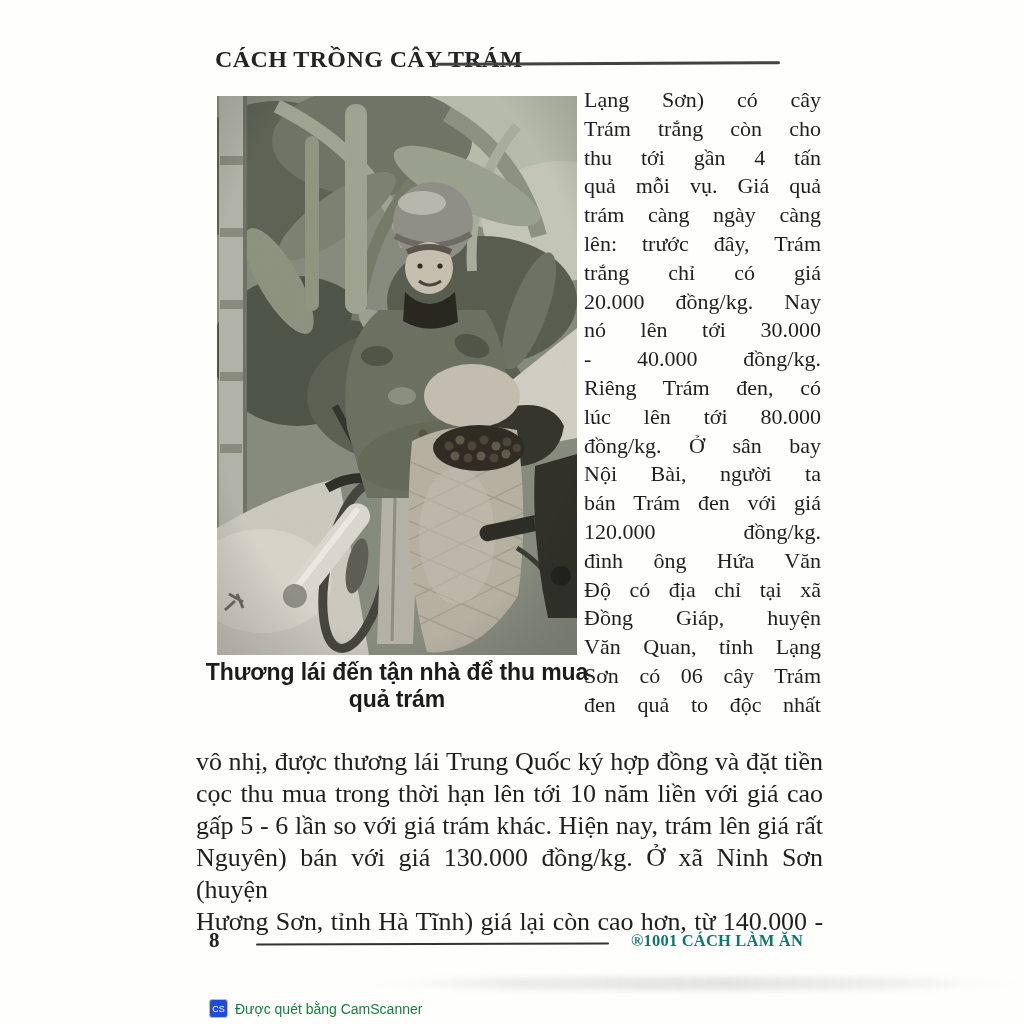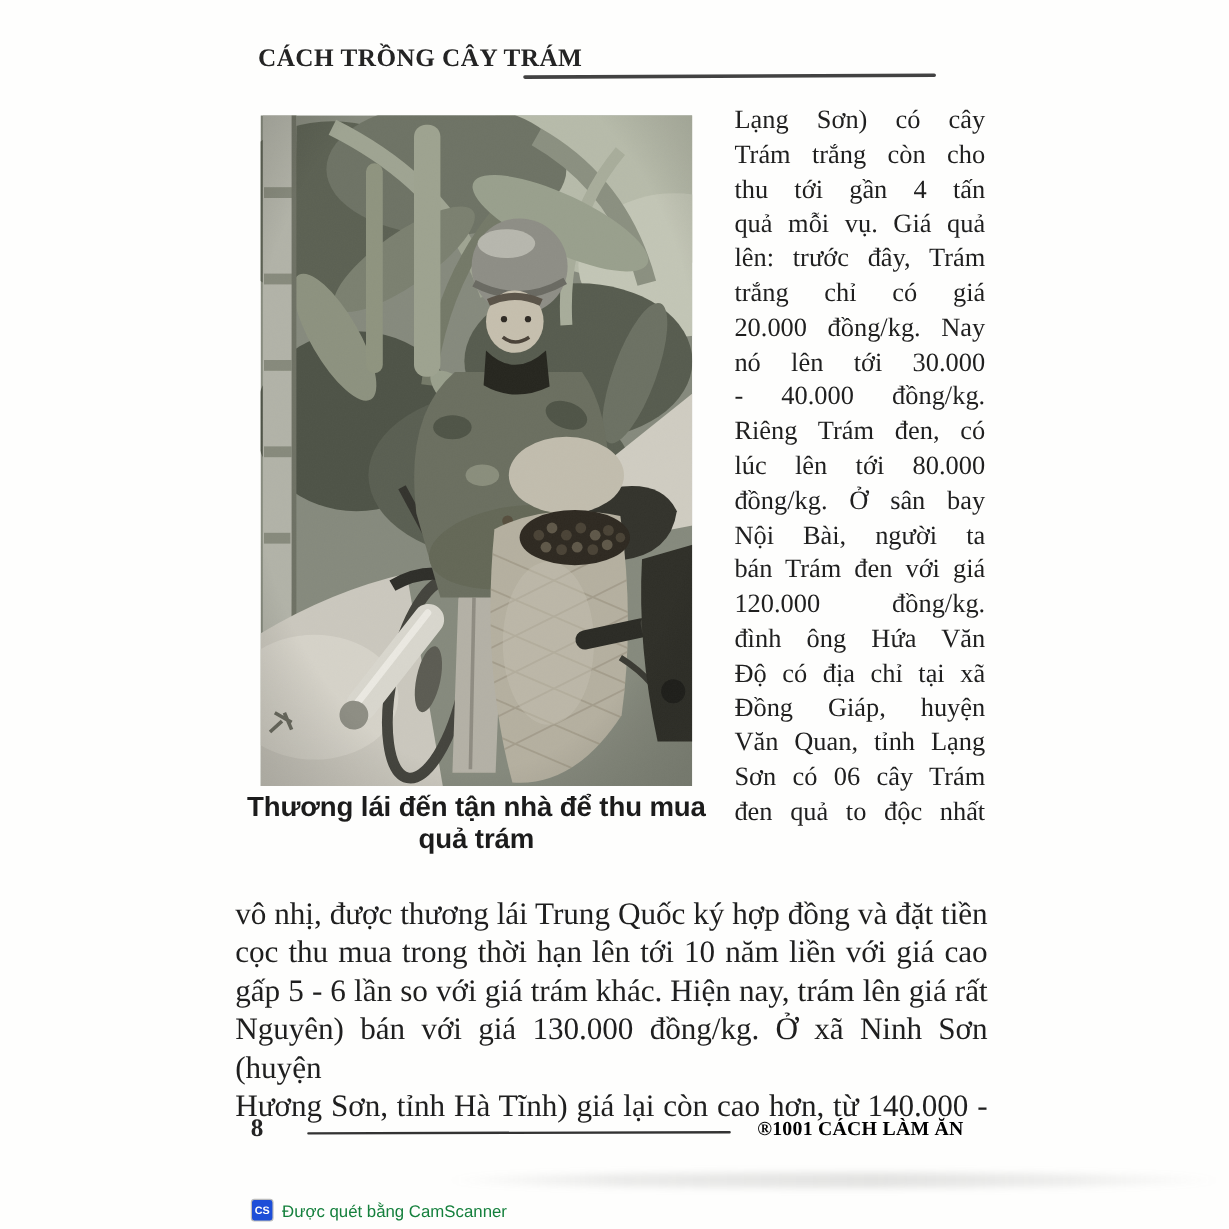--- a/index.html
+++ b/index.html
@@ -1,54 +1,54 @@
 <!DOCTYPE html>
 <html><head>
 <meta charset="utf-8">
 <style>
   html,body{margin:0;padding:0;}
   body{width:1024px;height:1024px;background:#ffffff;position:relative;overflow:hidden;
        font-family:"Liberation Serif","DejaVu Serif",serif;}
   .page{position:absolute;inset:0;background:#fefefd;}
 
-  .header-title{position:absolute;left:215px;top:36px;font-weight:700;font-size:21px;
+  .header-title{position:absolute;left:215px;top:46px;font-weight:700;font-size:24px;
     letter-spacing:.4px;color:#242424;}
   .header-rule{position:absolute;left:436px;top:62px;width:344px;height:2.5px;
     background:#424242;border-radius:2px;transform:rotate(-.25deg);}
 
   .photo{position:absolute;left:217px;top:96px;width:360px;height:559px;overflow:hidden;}
   .photo svg{display:block;}
 
   .caption{position:absolute;left:187px;top:659px;width:420px;text-align:center;
     font-family:"Liberation Sans","DejaVu Sans",sans-serif;font-weight:700;font-size:23px;
     color:#1c1c1c;letter-spacing:-.1px;}
 
   .column{position:absolute;left:584px;top:86px;width:237px;color:#1f1f1f;}
   .column .ln{font-size:22px;line-height:28.8px;text-align:justify;text-align-last:justify;
-    white-space:normal;margin-left:28px;}
+    white-space:normal;}
 
   .body-block{position:absolute;left:196px;top:746px;width:627px;color:#1f1f1f;}
   .body-block .ln{font-size:26px;line-height:32px;text-align:justify;text-align-last:justify;
     letter-spacing:-.05px;}
 
   .page-num{position:absolute;left:209px;top:928px;font-weight:700;font-size:21px;color:#242424;}
   .footer-rule{position:absolute;left:256px;top:943px;width:353px;height:2px;background:#333;
     border-radius:2px;transform:rotate(-.15deg);}
   .imprint{position:absolute;left:631px;top:931px;font-weight:700;font-size:16.5px;
-    letter-spacing:.2px;color:#000000;}
+    letter-spacing:.2px;color:#0f766e;}
 
   .smudge{position:absolute;left:370px;top:977px;width:650px;height:13px;border-radius:50%;
     background:linear-gradient(90deg,rgba(120,120,118,0) 0%,rgba(120,120,118,.14) 22%,
       rgba(120,120,118,.20) 55%,rgba(120,120,118,.12) 80%,rgba(120,120,118,0) 100%);
     filter:blur(3px);}
 
   .camscanner{position:absolute;left:209px;top:999px;display:flex;align-items:center;gap:7px;
     font-family:"Liberation Sans","DejaVu Sans",sans-serif;}
   .cs-badge{width:17px;height:17px;background:#1d4ed8;border:1px solid #bcbcbc;border-radius:3px;
-    color:#ffffff;font-weight:700;font-size:9px;display:flex;align-items:center;justify-content:center;}
+    color:#ffffff;font-weight:400;font-size:9px;display:flex;align-items:center;justify-content:center;}
   .cs-text{color:#15803d;font-size:14px;}
 </style>
 </head>
 <body>
 
 <div class="page">
 
   <span class="header-title">CÁCH TRỒNG CÂY TRÁM</span>
   <div class="header-rule"></div>
 
@@ -204,20 +204,21 @@
     </svg>
   </div>
 
   <div class="caption">Thương lái đến tận nhà để thu mua quả trám</div>
 
   <div class="column">
     <div class="ln">Lạng Sơn) có cây</div>
     <div class="ln">Trám trắng còn cho</div>
     <div class="ln">thu tới gần 4 tấn</div>
     <div class="ln">quả mỗi vụ. Giá quả</div>
+    <div class="ln">trám càng ngày càng</div>
     <div class="ln">lên: trước đây, Trám</div>
     <div class="ln">trắng chỉ có giá</div>
     <div class="ln">20.000 đồng/kg. Nay</div>
     <div class="ln">nó lên tới 30.000</div>
     <div class="ln">- 40.000 đồng/kg.</div>
     <div class="ln">Riêng Trám đen, có</div>
     <div class="ln">lúc lên tới 80.000</div>
     <div class="ln">đồng/kg. Ở sân bay</div>
     <div class="ln">Nội Bài, người ta</div>
     <div class="ln">bán Trám đen với giá</div>

